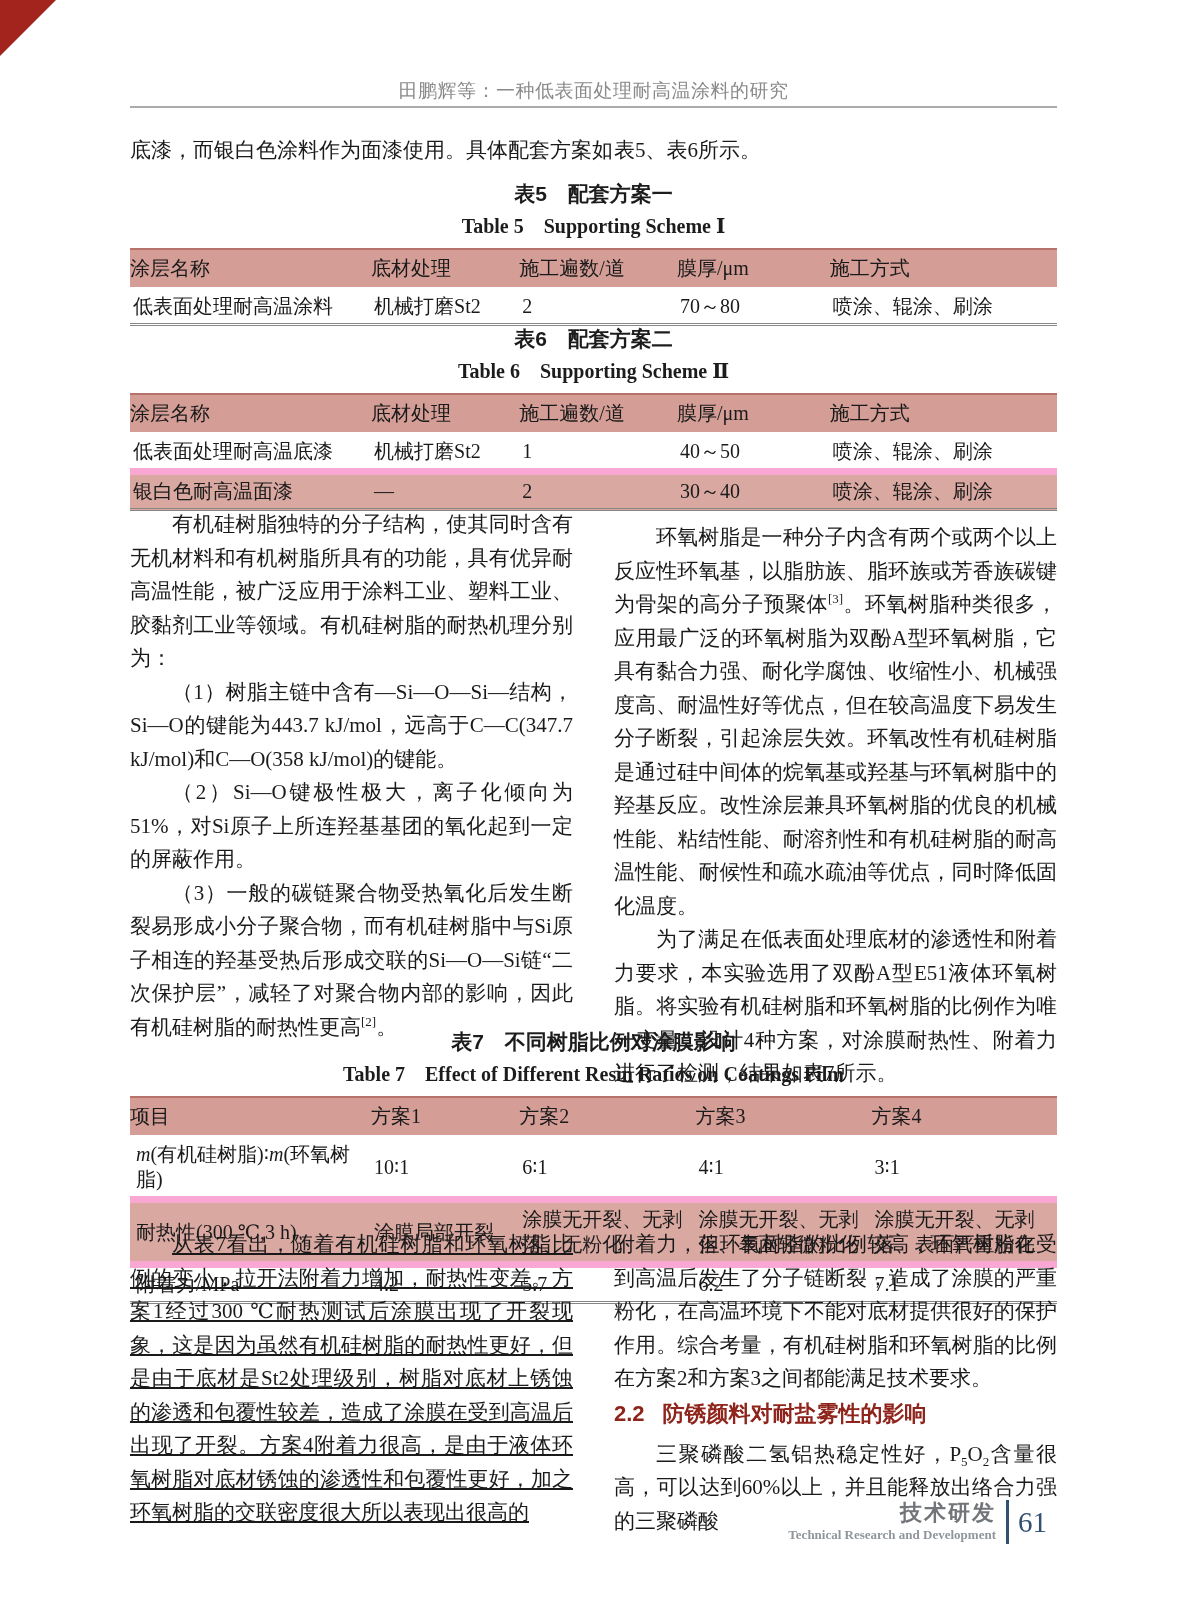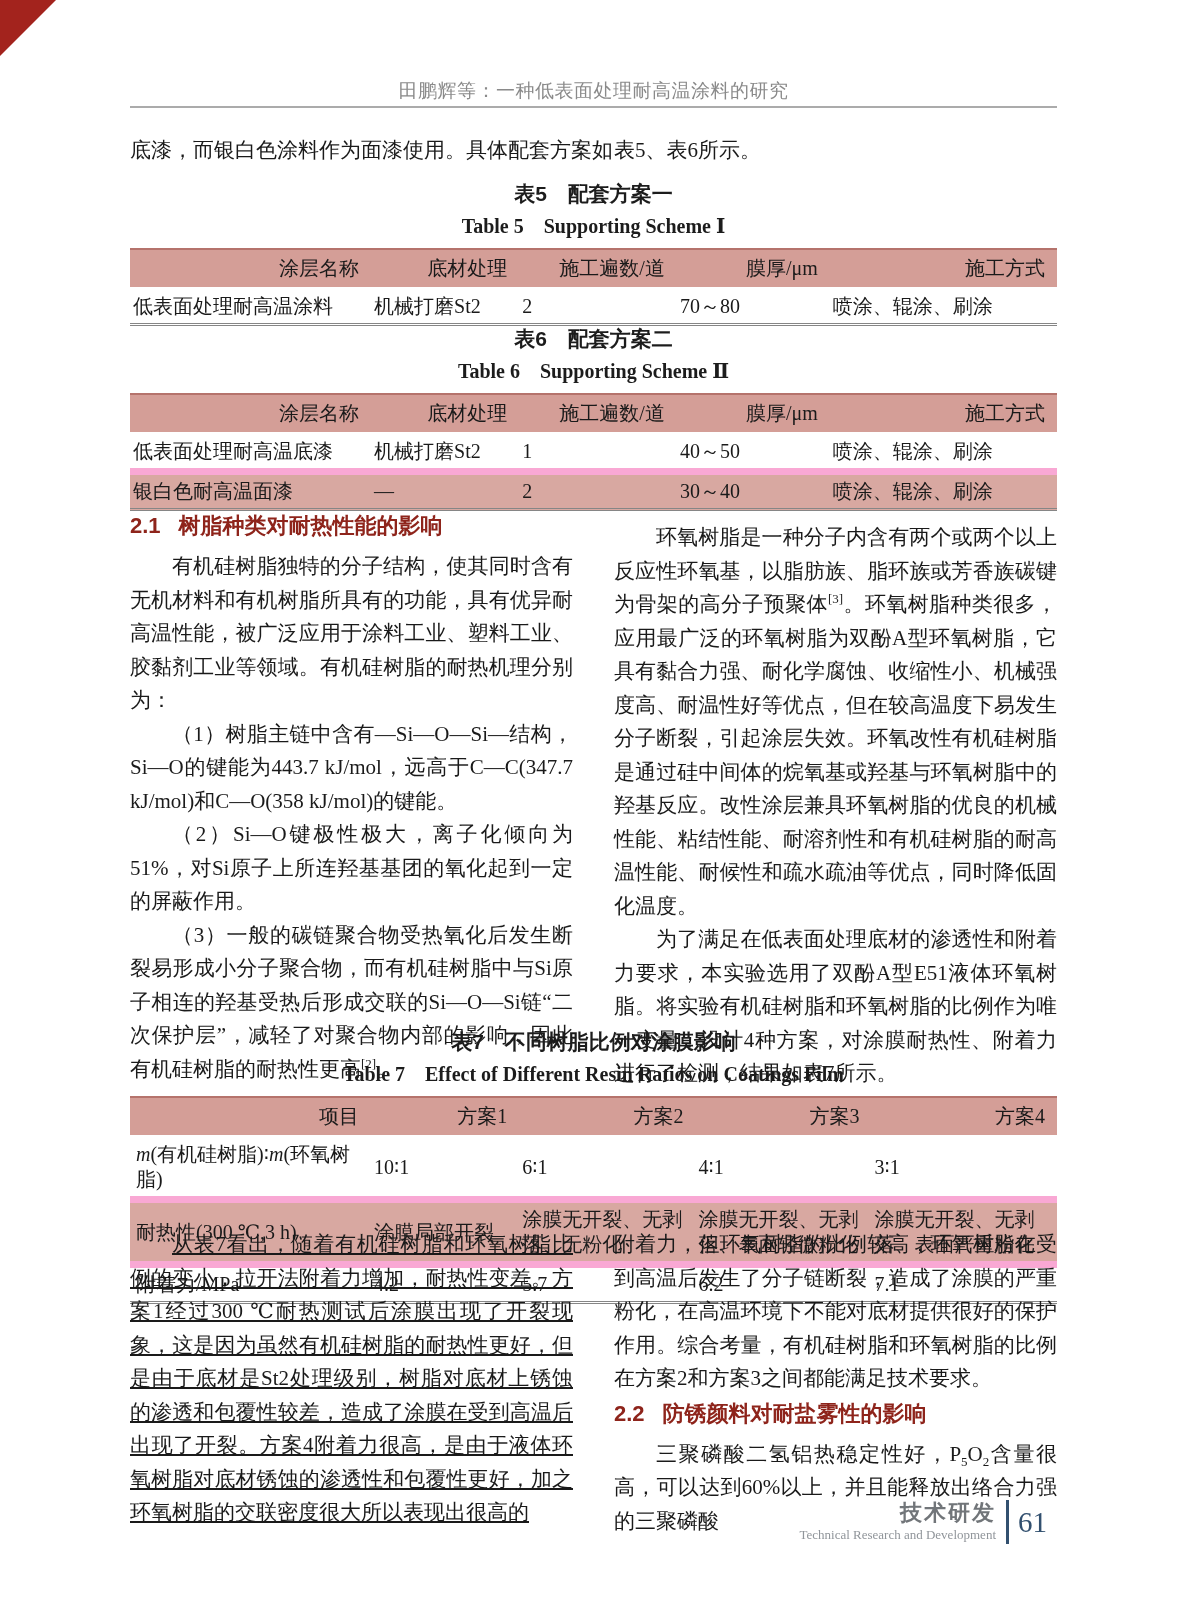--- a/index.html
+++ b/index.html
@@ -25,21 +25,21 @@
   .intro .lead-right{position:absolute;left:484px;top:0;}
   
   .tblock{position:absolute;left:130px;width:927px;}
   #t5{top:180px;} #t6{top:325px;} #t7{top:1028px;}
   .tbl-title-cn{text-align:center;font-family:"Liberation Sans","DejaVu Sans",sans-serif;
     font-weight:bold;font-size:21px;color:#1c1c1c;}
   .tbl-title-en{text-align:center;font-weight:bold;font-size:20px;margin-top:5px;color:#1c1c1c;}
   table.paper-table{width:100%;border-collapse:collapse;margin-top:8px;
     border-top:2px solid var(--table-rule,#b5736c);font-size:20px;}
   table.paper-table th{background:var(--pink-header,#d49e97);font-weight:normal;
-    text-align:right;padding:5px 12px;border-bottom:3px solid #ffffff;}
+    text-align:left;padding:5px 0;border-bottom:3px solid #ffffff;}
   table.paper-table td{padding:4px 3px;line-height:25px;}
   table.paper-table tbody tr{border-bottom:7px solid #f9a8d4;}
   table.paper-table tbody tr:last-child{border-bottom:3px double #868686;}
   table.paper-table tbody tr.pink{background:var(--pink-row,#d8a8a1);}
   #t7 td:first-child{text-align:left;padding-left:6px;}
   
   .col{position:absolute;width:443px;font-size:21px;line-height:33.5px;text-align:justify;}
   #col-left{left:130px;top:508px;}
   #col-right{left:614px;top:521px;}
   #col-bl{left:130px;top:1228px;text-decoration:underline;}
@@ -52,21 +52,21 @@
   h3.sec{margin:2px 0 8px 0;font-family:"Liberation Sans","DejaVu Sans",sans-serif;
     font-size:22px;line-height:32px;color:var(--heading-red,#8e241b);font-weight:bold;}
   h3.sec .num{margin-right:18px;}
   sup{font-size:0.62em;vertical-align:super;line-height:0;}
   sub{font-size:0.62em;vertical-align:sub;line-height:0;}
   
   .footer{position:absolute;top:1500px;right:140px;display:flex;align-items:center;}
   .footer .txt{text-align:right;}
   .footer .cn{font-family:"Liberation Sans","DejaVu Sans",sans-serif;font-weight:bold;
     font-size:22px;line-height:24px;color:#717579;letter-spacing:2px;}
-  .footer .en{font-size:13px;font-weight:normal;color:#90959a;margin-top:2px;}
+  .footer .en{font-size:13px;font-weight:bold;color:#90959a;margin-top:2px;}
   .footer .bar{width:3px;height:44px;background:var(--footer-blue,#32506f);margin:0 9px 0 10px;}
   .footer .num{font-size:29px;color:var(--footer-blue,#32506f);}
 </style>
 </head>
 <body style="--corner-red: #a3231d; --heading-red: #8e241b; --pink-header: #d49e97; --pink-row: #d8a8a1; --table-rule: #b5736c; --footer-blue: #32506f;">
 
 <div class="corner"></div>
 
 <div class="running-head">田鹏辉等：一种低表面处理耐高温涂料的研究</div>
 <div class="head-rule"></div>
@@ -141,23 +141,20 @@
           <td>—</td>
           <td>2</td>
           <td>30～40</td>
           <td>喷涂、辊涂、刷涂</td>
         </tr>
       </tbody>
   </table>
 </div>
 
 <div class="col" id="col-left">
-  <h3 class="sec">
-    <span class="num">2.1</span><span>树脂种类对耐热性能的影响</span>
-  </h3>
   <p class="indent">有机硅树脂独特的分子结构，使其同时含有无机材料和有机树脂所具有的功能，具有优异耐高温性能，被广泛应用于涂料工业、塑料工业、胶黏剂工业等领域。有机硅树脂的耐热机理分别为：</p>
   <p class="indent">（1）树脂主链中含有—Si—O—Si—结构，Si—O的键能为443.7 kJ/mol，远高于C—C(347.7 kJ/mol)和C—O(358 kJ/mol)的键能。</p>
   <p class="indent">（2）Si—O键极性极大，离子化倾向为51%，对Si原子上所连羟基基团的氧化起到一定的屏蔽作用。</p>
   <p class="indent"><span>（3）一般的碳链聚合物受热氧化后发生断裂易形成小分子聚合物，而有机硅树脂中与Si原子相连的羟基受热后形成交联的Si—O—Si链“二次保护层”，减轻了对聚合物内部的影响，因此有机硅树脂的耐热性更高</span><sup>[2]</sup><span>。</span></p>
 </div>
 
 <div class="col" id="col-right">
   <p class="indent"><span>环氧树脂是一种分子内含有两个或两个以上反应性环氧基，以脂肪族、脂环族或芳香族碳键为骨架的高分子预聚体</span><sup>[3]</sup><span>。环氧树脂种类很多，应用最广泛的环氧树脂为双酚A型环氧树脂，它具有黏合力强、耐化学腐蚀、收缩性小、机械强度高、耐温性好等优点，但在较高温度下易发生分子断裂，引起涂层失效。环氧改性有机硅树脂是通过硅中间体的烷氧基或羟基与环氧树脂中的羟基反应。改性涂层兼具环氧树脂的优良的机械性能、粘结性能、耐溶剂性和有机硅树脂的耐高温性能、耐候性和疏水疏油等优点，同时降低固化温度。</span></p>
   <p class="indent">为了满足在低表面处理底材的渗透性和附着力要求，本实验选用了双酚A型E51液体环氧树脂。将实验有机硅树脂和环氧树脂的比例作为唯一变量，设计4种方案，对涂膜耐热性、附着力进行了检测，结果如表7所示。</p>
 </div>

